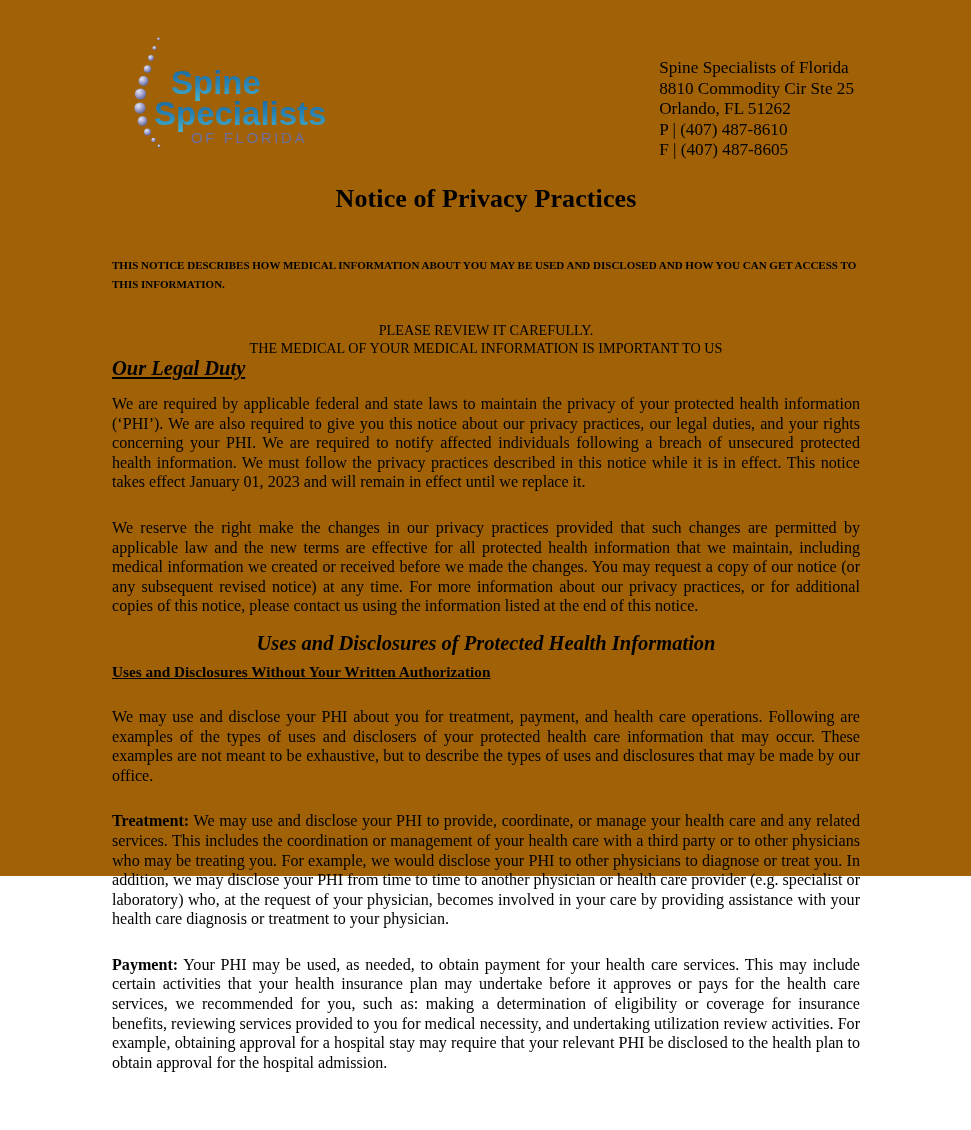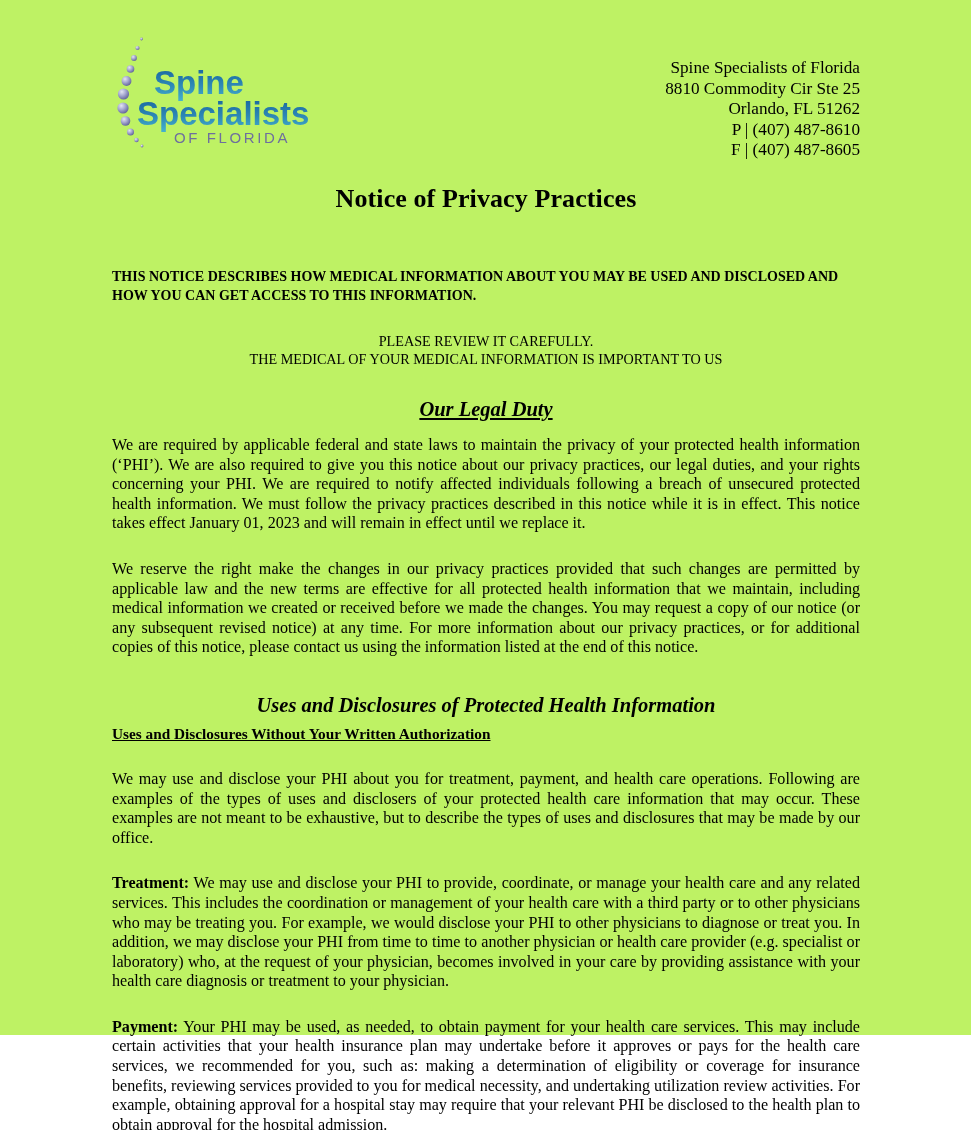--- a/index.html
+++ b/index.html
@@ -11,46 +11,46 @@
     width: 971px;
     height: 1130px;
     overflow: hidden;
     font-family: "Liberation Serif", "DejaVu Serif", serif;
     color: #000000;
   }
 
   .page {
     position: relative;
     width: 971px;
-    height: 1035px;
-    background: #bef264;
+    height: 876px;
+    background: #a16207;
     box-sizing: border-box;
+    padding-left: 17px;
   }
 
   
   .header {
     position: relative;
     height: 140px;
     padding-top: 28px;
   }
 
   .logo-block {
     position: absolute;
     left: 112px;
     top: 30px;
     width: 300px;
     height: 120px;
   }
   .logo-svg { display: block; }
 
   .address-block {
     position: absolute;
-    right: 111px;
+    right: 117px;
     top: 58px;
-    text-align: right;
     font-size: 17.2px;
     line-height: 20.5px;
     font-family: "Liberation Serif", "DejaVu Serif", serif;
     white-space: nowrap;
   }
   .address-line { display: block; }
 
   
   .content {
     position: absolute;
@@ -62,47 +62,45 @@
   .doc-title {
     margin: 0;
     padding-top: 184px;
     text-align: center;
     font-size: 26px;
     font-weight: bold;
     letter-spacing: 0.1px;
   }
 
   .notice-bold {
-    margin-top: 53px;
-    font-weight: bold;
-    font-size: 14px;
+    margin-top: 42px;
+    font-weight: bold;
+    font-size: 11px;
     line-height: 19px;
     text-align: left;
   }
 
   .please-review {
     margin-top: 28px;
     text-align: center;
     font-weight: normal;
     font-size: 14.2px;
     line-height: 17.5px;
   }
   .please-review span { display: block; }
 
   .section-heading-1 {
-    margin-top: 30px;
-    text-align: center;
     font-weight: bold;
     font-style: italic;
     font-size: 20.5px;
     text-decoration: underline;
   }
 
   .section-heading-2 {
-    margin-top: 37px;
+    margin-top: 16px;
     text-align: center;
     font-weight: bold;
     font-style: italic;
     font-size: 20.5px;
   }
 
   .sub-heading {
     margin-top: 8px;
     font-weight: bold;
     font-size: 15.3px;

